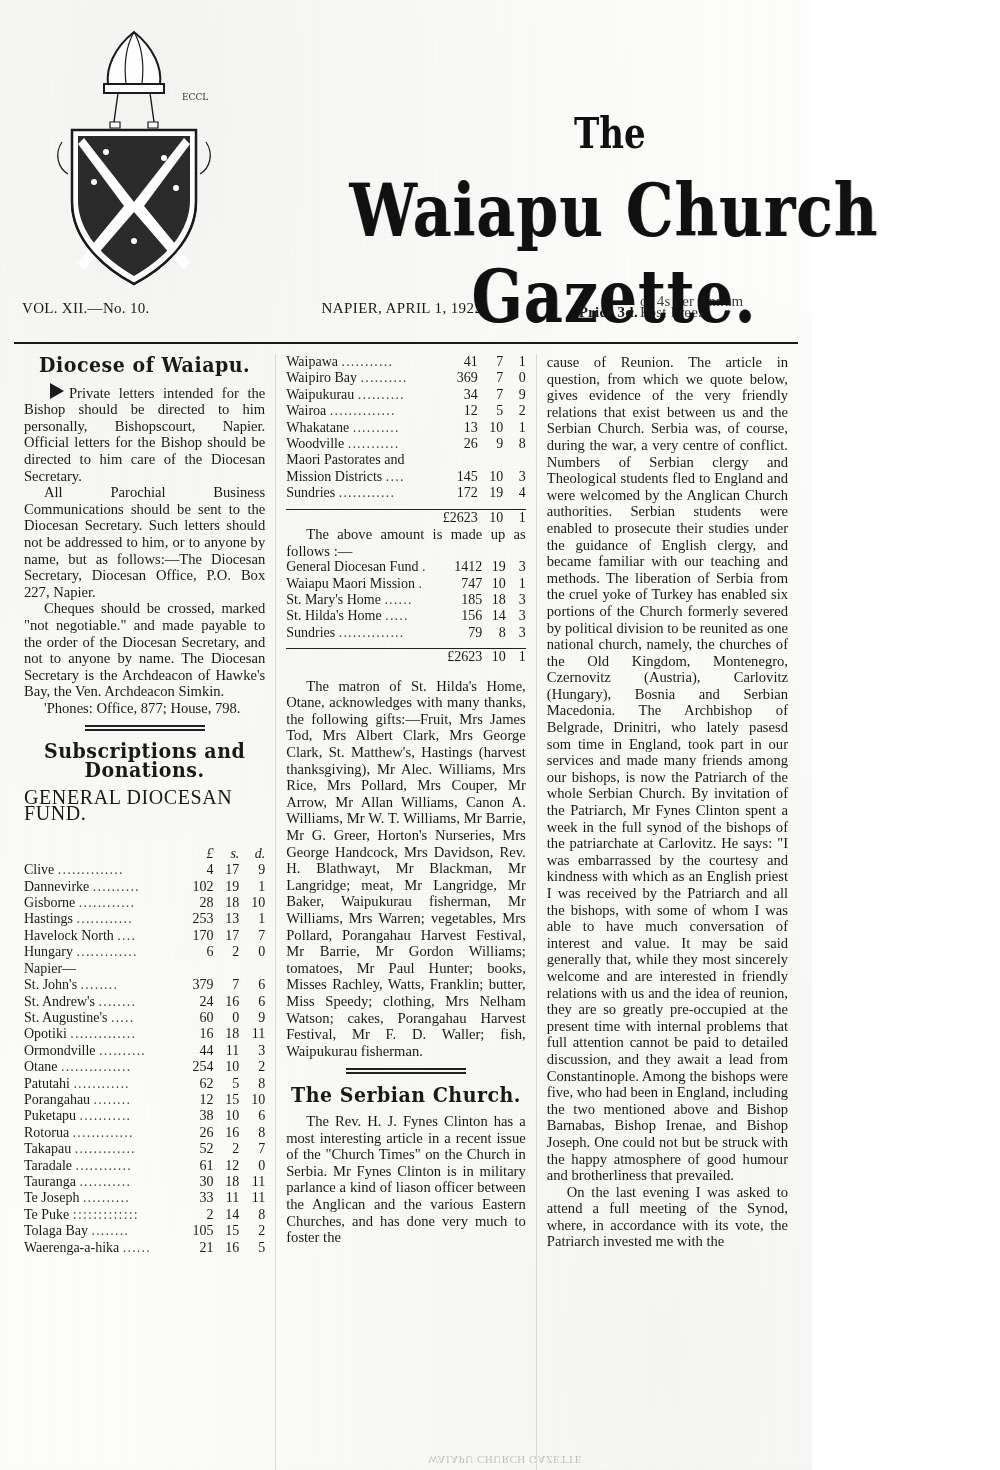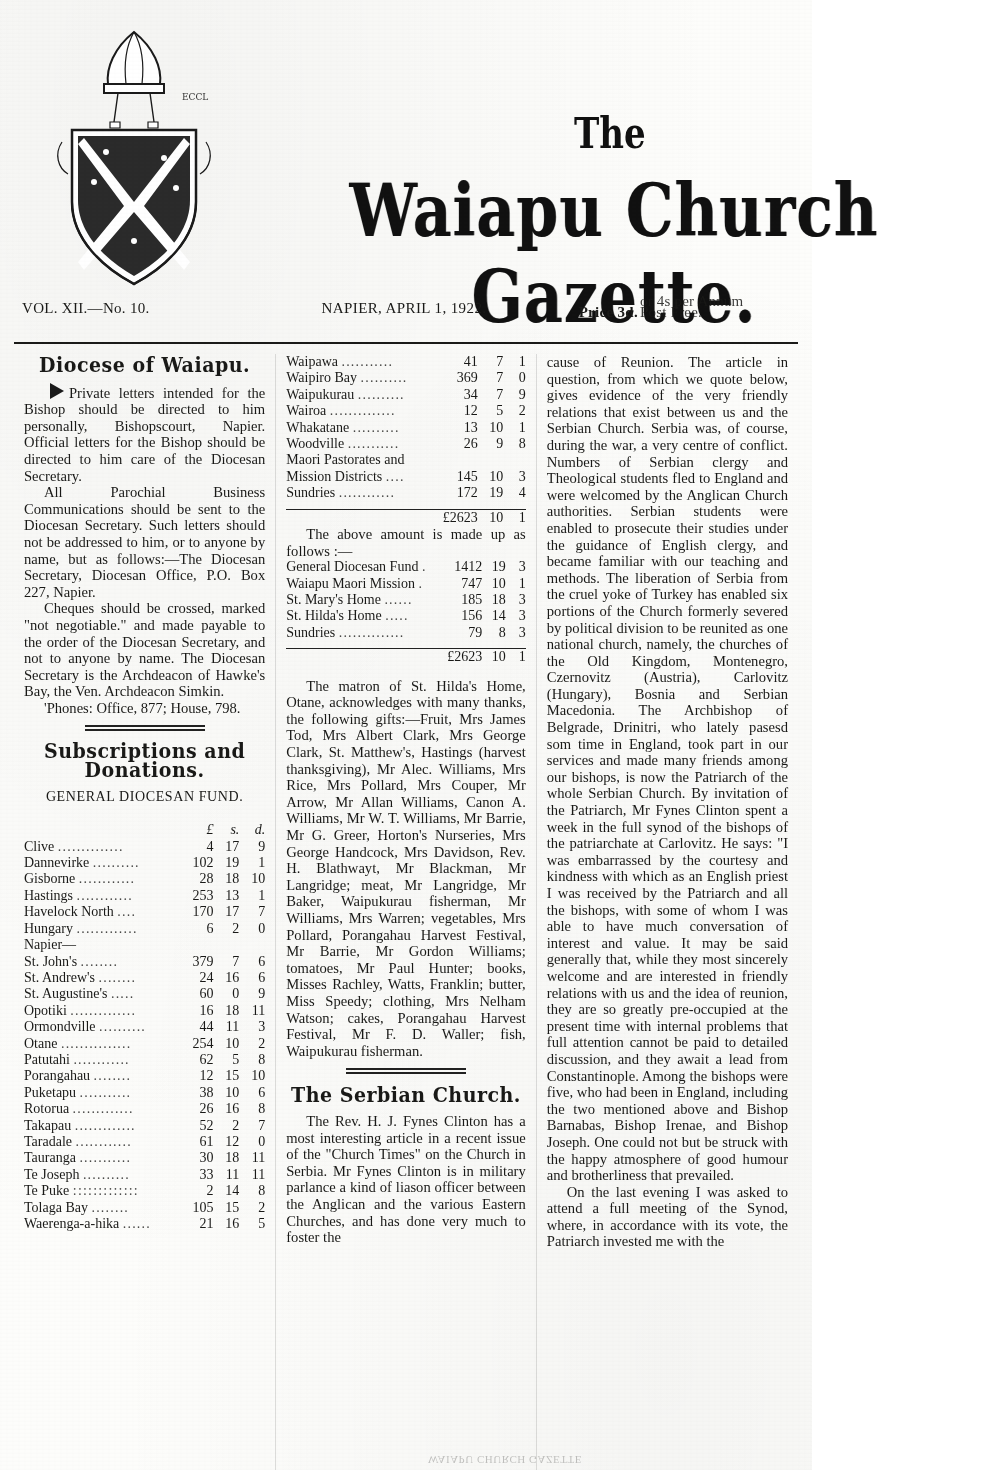--- a/index.html
+++ b/index.html
@@ -130,24 +130,24 @@
   }
   .head-rule {
     width: 120px;
     height: 0;
     border-top: 2px solid #222;
     border-bottom: 2px solid #222;
     margin: 9px auto 12px auto;
     padding-top: 2px;
   }
   .head-caps {
-    text-align: center;
-    font-size: 14px;
+    text-align: left;
+    font-size: 20px;
     letter-spacing: 0.6px;
-    margin: 12px 0 17px 0;
+    margin: 12px 0 24px 0;
   }
   p.body {
     margin: 0 0 0 0;
     text-indent: 20px;
     hyphens: manual;
   }
   p.body.first {
     text-indent: 26px;
   }
   .dropmark {

